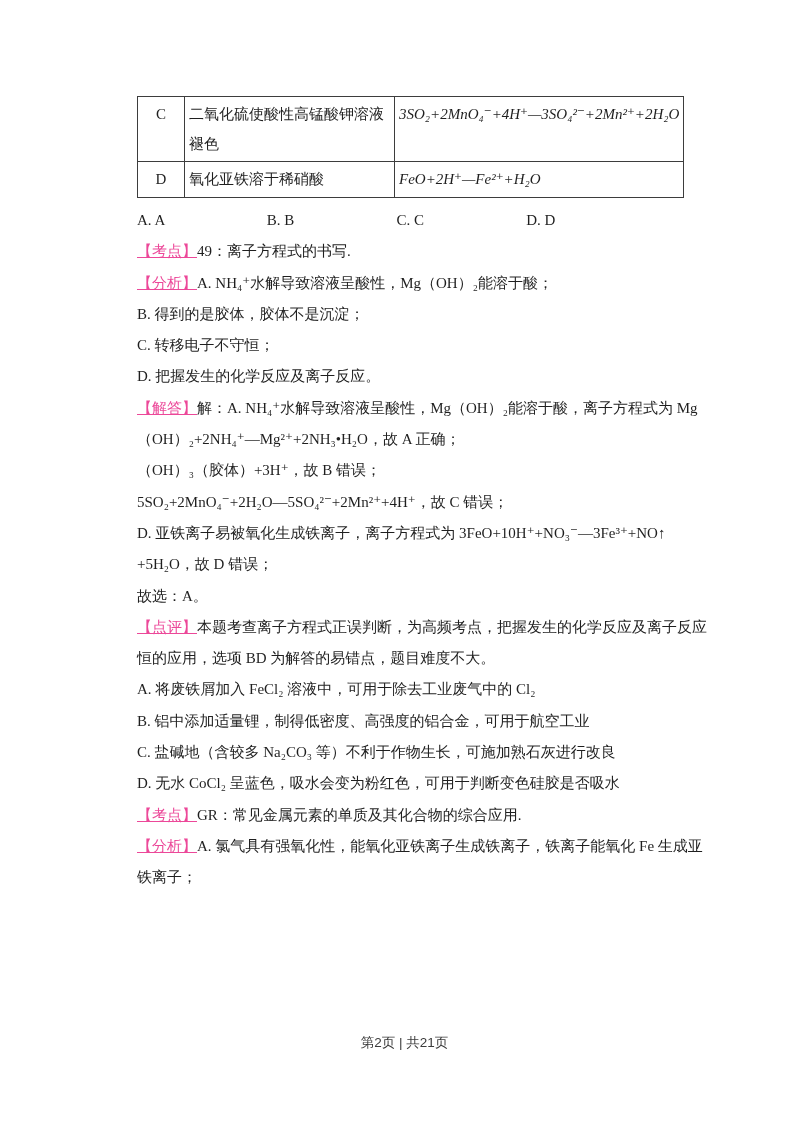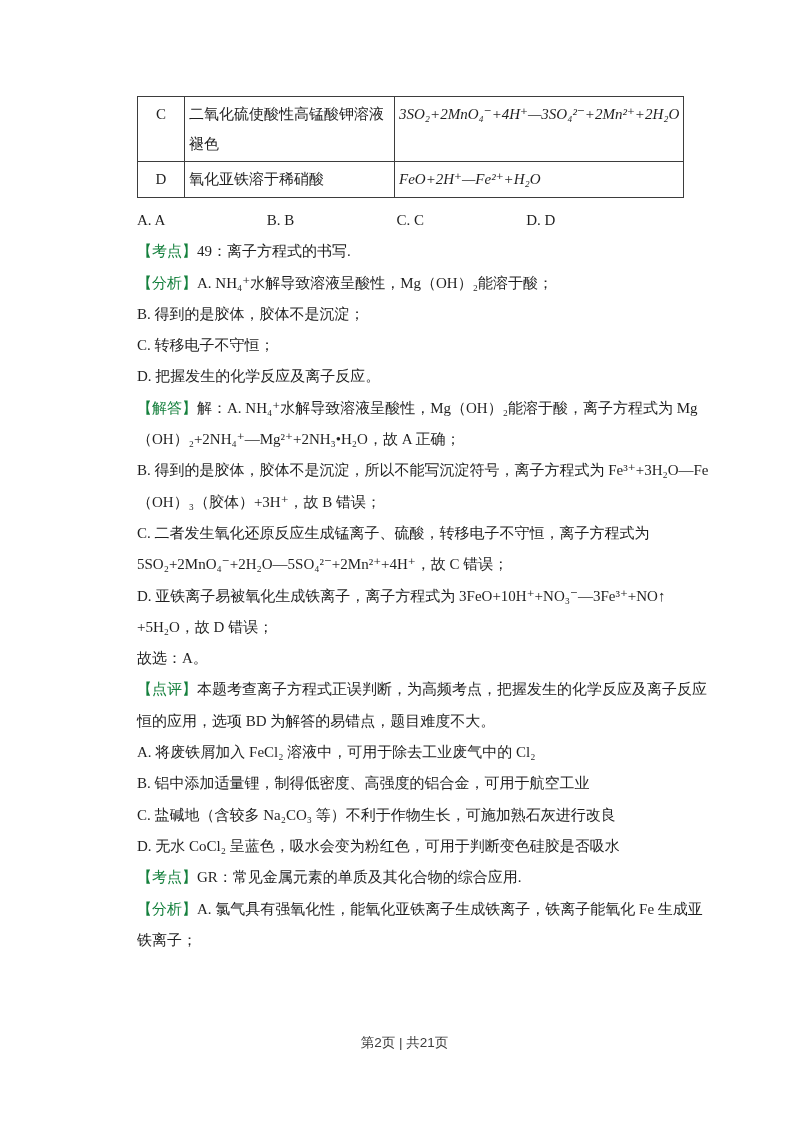--- a/index.html
+++ b/index.html
@@ -32,21 +32,21 @@
   tr.rowD{height:36px;}
 
   
   .content{
     position:absolute;left:137px;top:205px;width:560px;
   }
   .line{
     height:31.3px;line-height:31.3px;
     white-space:nowrap;
   }
-  .blue{color:#15803d;}
+  .blue{color:#ec4899;text-decoration:underline;}
   .answer-row .opt{display:inline-block;width:126px;}
   .line-q3 .qnum{margin-left:-27px;}
 
   .footer{
     position:absolute;top:1034px;left:8px;width:100%;
     text-align:center;
     font-family:"Liberation Sans","DejaVu Sans",sans-serif;
     font-size:13.5px;color:#3a3a3a;
   }
 </style>
@@ -87,23 +87,21 @@
       <span class="blue">【分析】</span><span>A. NH₄⁺水解导致溶液呈酸性，Mg（OH）₂能溶于酸；</span>
     </div>
     <div class="line">B. 得到的是胶体，胶体不是沉淀；</div>
     <div class="line">C. 转移电子不守恒；</div>
     <div class="line">D. 把握发生的化学反应及离子反应。</div>
 
     <div class="line">
       <span class="blue">【解答】</span><span>解：A. NH₄⁺水解导致溶液呈酸性，Mg（OH）₂能溶于酸，离子方程式为 Mg</span>
     </div>
     <div class="line">（OH）₂+2NH₄⁺—Mg²⁺+2NH₃•H₂O，故 A 正确；</div>
-    <div class="line">B. 得到的是胶体，胶体不是沉淀，所以不能写沉淀符号，离子方程式为 Fe³⁺+3H₂O—Fe</div>
     <div class="line">（OH）₃（胶体）+3H⁺，故 B 错误；</div>
-    <div class="line">C. 二者发生氧化还原反应生成锰离子、硫酸，转移电子不守恒，离子方程式为</div>
     <div class="line">5SO₂+2MnO₄⁻+2H₂O—5SO₄²⁻+2Mn²⁺+4H⁺，故 C 错误；</div>
     <div class="line">D. 亚铁离子易被氧化生成铁离子，离子方程式为 3FeO+10H⁺+NO₃⁻—3Fe³⁺+NO↑</div>
     <div class="line">+5H₂O，故 D 错误；</div>
     <div class="line">故选：A。</div>
 
     <div class="line">
       <span class="blue">【点评】</span><span>本题考查离子方程式正误判断，为高频考点，把握发生的化学反应及离子反应</span>
     </div>
     <div class="line">恒的应用，选项 BD 为解答的易错点，题目难度不大。</div>
 

